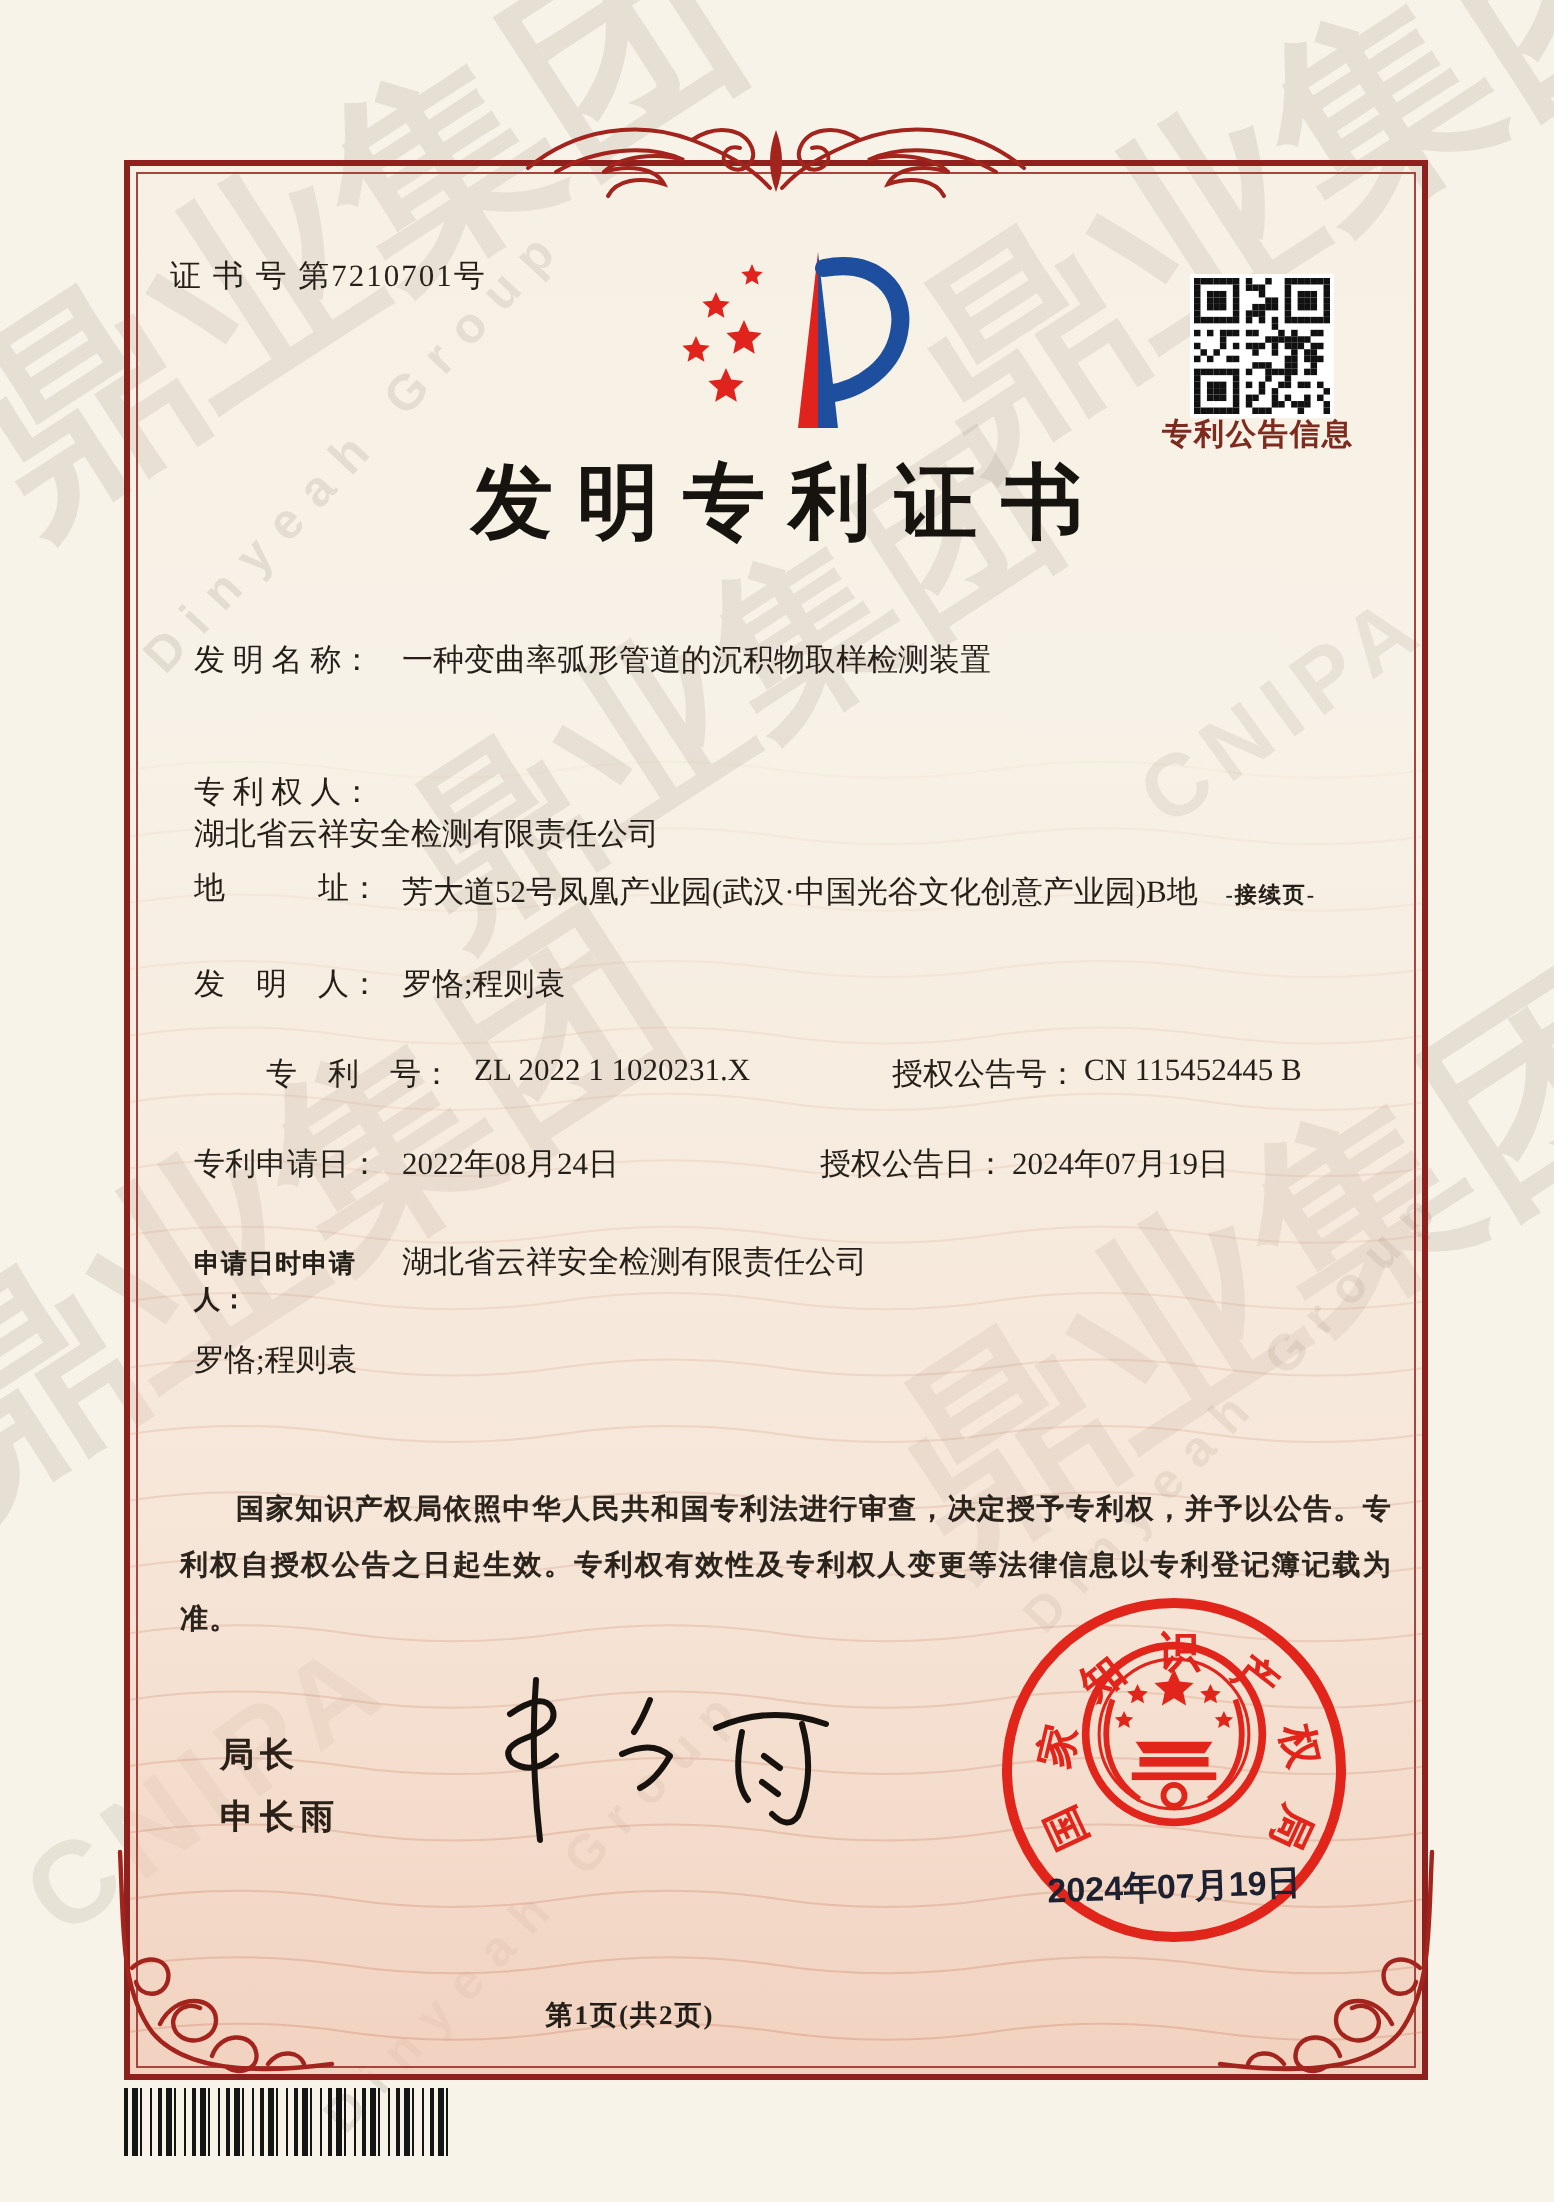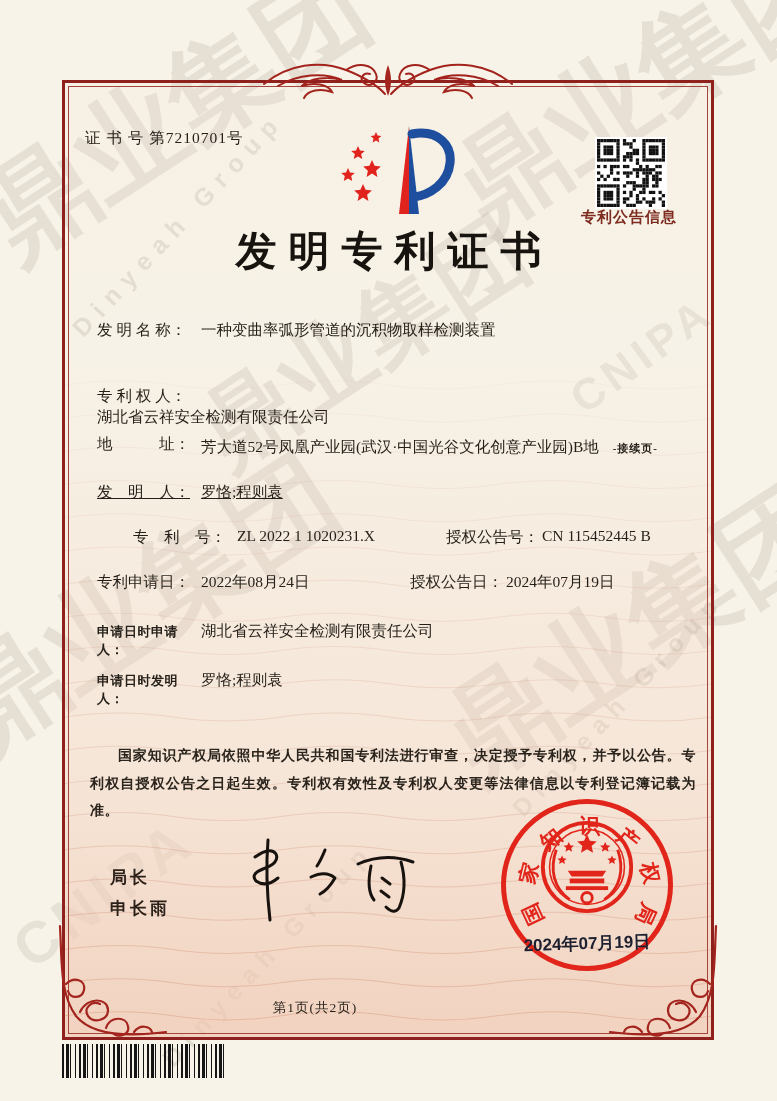--- a/index.html
+++ b/index.html
@@ -56,21 +56,21 @@
   
   .seal{position:absolute;left:501px;top:799px;width:172px;height:172px;z-index:6;}
   .seal-ring{position:absolute;inset:0;border:5px solid #e1251b;border-radius:50%;}
   .seal-char{position:absolute;width:26px;height:26px;line-height:26px;text-align:center;
       font-size:21px;font-weight:700;color:#e1251b;}
   .seal-emblem{position:absolute;left:38px;top:20px;}
   .seal-date{position:absolute;left:0;bottom:16px;width:100%;text-align:center;
       font-family:"Liberation Sans","DejaVu Sans",sans-serif;font-size:17px;font-weight:700;
       color:#1c2030;transform:rotate(-2deg);}
   .footer-page{position:absolute;left:0;top:999px;width:630px;text-align:center;font-size:13.5px;
-      letter-spacing:1px;z-index:4;}
+      letter-spacing:1px;z-index:4;font-weight:bold;}
   .barcode{position:absolute;left:62px;top:1044px;width:162px;height:34px;z-index:4;
     background-image:repeating-linear-gradient(90deg,
       #151515 0 2px,transparent 2px 4px,
       #151515 4px 7px,transparent 7px 8px,
       #151515 8px 9px,transparent 9px 13px,
       #151515 13px 14px,transparent 14px 17px);}
 </style>
 </head>
 <body>
 
@@ -388,21 +388,21 @@
 <div class="row" style="top:434px;">
   <span class="lbl">地　　　址：</span>
   <span class="val addr-lines">
     <div>
       <span>芳大道52号凤凰产业园(武汉·中国光谷文化创意产业园)B地</span>
       <span class="cont-note">-接续页-</span>
     </div>
   </span>
 </div>
 
-<div class="row" style="top:482px;text-decoration:underline;">
+<div class="row" style="top:482px;">
   <span class="lbl">发　明　人：</span>
   <span class="val">罗恪;程则袁</span>
 </div>
 
 <div class="row" style="top:527px;margin-left:36px;">
   <span class="lbl">专　利　号：</span>
   <span class="val">ZL 2022 1 1020231.X</span>
   <span class="pair2">
     <span class="lbl">授权公告号：</span>
     <span>CN 115452445 B</span>
@@ -417,21 +417,20 @@
     <span>2024年07月19日</span>
   </span>
 </div>
 
 <div class="row" style="top:621px;justify-content:center;">
   <span class="lbl small-lbl">申请日时申请人：</span>
   <span class="val">湖北省云祥安全检测有限责任公司</span>
 </div>
 
 <div class="row" style="top:670px;">
-  <span class="lbl small-lbl">申请日时发明人：</span>
   <span class="val">罗恪;程则袁</span>
 </div>
 
 <div class="statement">国家知识产权局依照中华人民共和国专利法进行审查，决定授予专利权，并予以公告。专利权自授权公告之日起生效。专利权有效性及专利权人变更等法律信息以专利登记簿记载为准。</div>
 
 <div class="sig-title">局长</div>
 <div class="sig-name">申长雨</div>
 <svg class="sig-script" width="200" height="95" viewBox="0 0 200 95">
   <g stroke="#17120e" stroke-width="3" fill="none" stroke-linecap="round" stroke-linejoin="round">
     <path d="M30,25 Q46,14 51,22 Q55,31 38,37 Q25,42 31,49 Q41,56 53,46"></path>

